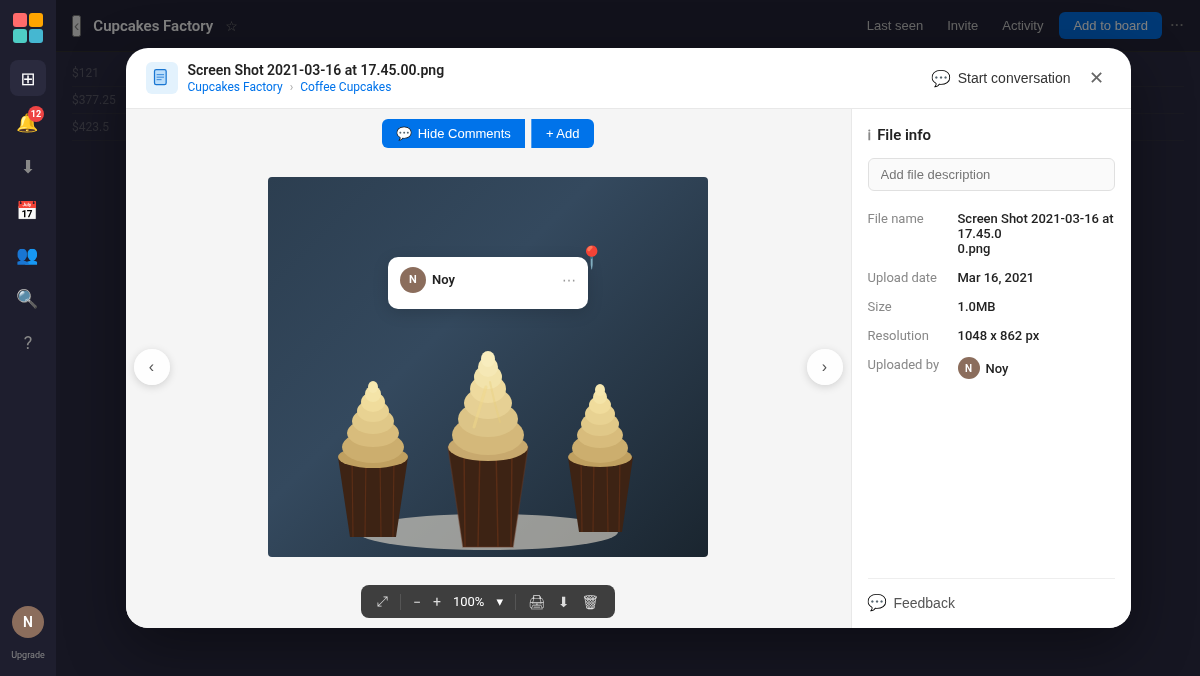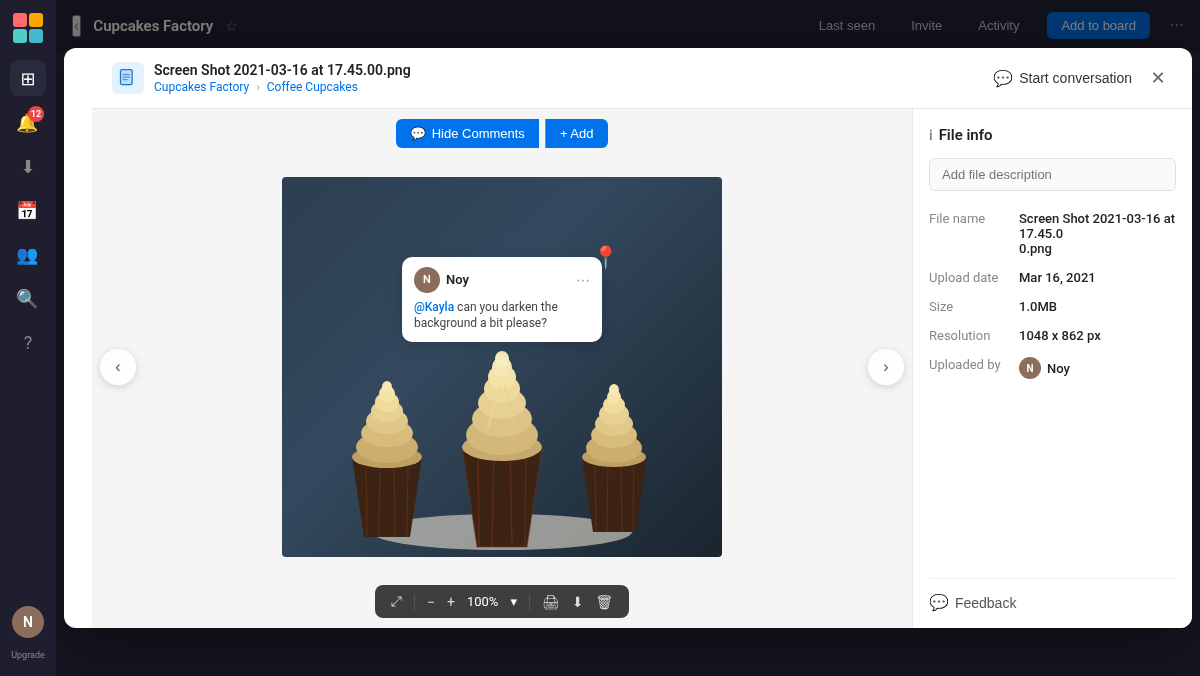--- a/index.html
+++ b/index.html
@@ -121,21 +121,21 @@
       font-size: 15px;
     }
     .top-bar-star {
       color: #888;
       font-size: 14px;
     }
     .top-bar-spacer { flex: 1; }
     .top-bar-actions {
       display: flex;
       align-items: center;
-      gap: 20px;
+      gap: 8px;
     }
     .top-bar-btn {
       background: #0073ea;
       color: white;
       border: none;
       border-radius: 6px;
       padding: 6px 14px;
       font-size: 13px;
       cursor: pointer;
       font-weight: 500;
@@ -176,28 +176,27 @@
       background: rgba(0,0,0,0.5);
       display: flex;
       align-items: center;
       justify-content: center;
       z-index: 100;
     }
 
     
     .modal {
       background: #fff;
-      border-radius: 12px;
-      width: 1128px;
+      border-radius: 22px;
+      width: 1005px;
       height: 580px;
       display: flex;
       flex-direction: column;
       overflow: hidden;
       box-shadow: 0 20px 60px rgba(0,0,0,0.4);
-      padding-left: 28px;
     }
 
     
     .modal-header {
       display: flex;
       align-items: center;
       padding: 14px 20px;
       border-bottom: 1px solid #e8e8e8;
       flex-shrink: 0;
     }
@@ -729,23 +728,20 @@
               </svg>
 
               <div class="comment-bubble">
                 <div class="comment-header">
                   <div class="comment-user">
                     <div class="comment-avatar">N</div>
                     <span class="comment-username">Noy</span>
                   </div>
                   <span class="comment-dots">⋯</span>
                 </div>
-                <div class="comment-text">
-                  <span class="mention">@Kayla</span><span> can you darken the background a bit please?</span>
-                </div>
               </div>
 
               <div class="pin-marker">📍</div>
 
             </div>
 
             <button class="nav-arrow right">›</button>
           </div>
 
           <div class="zoom-bar">

